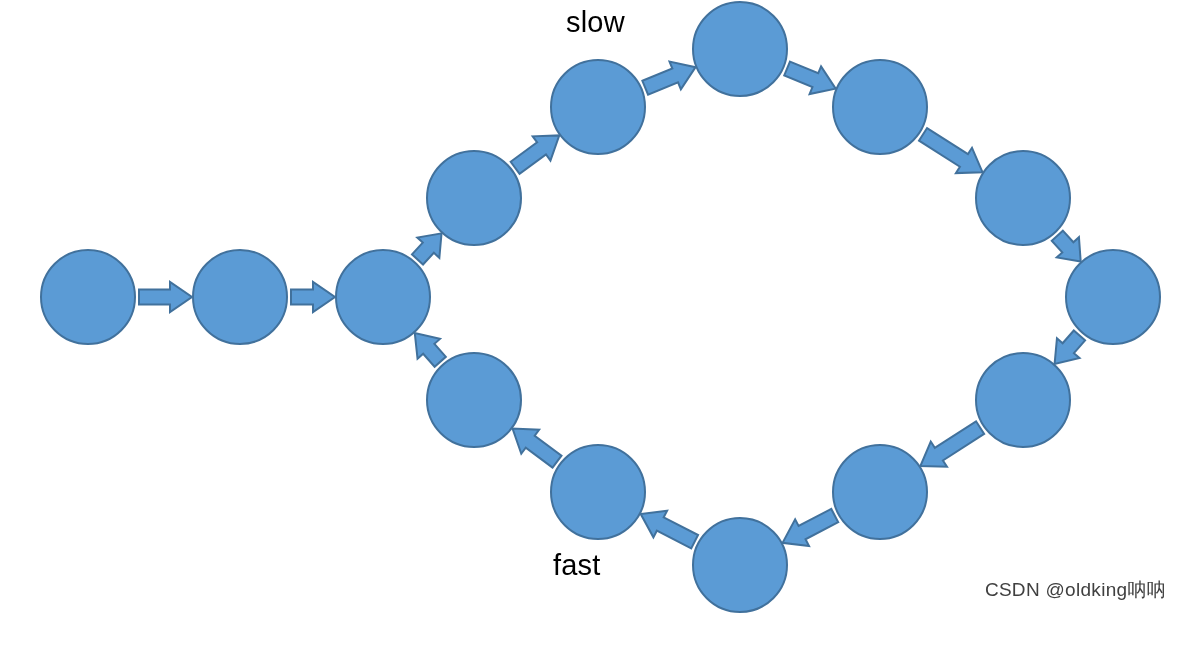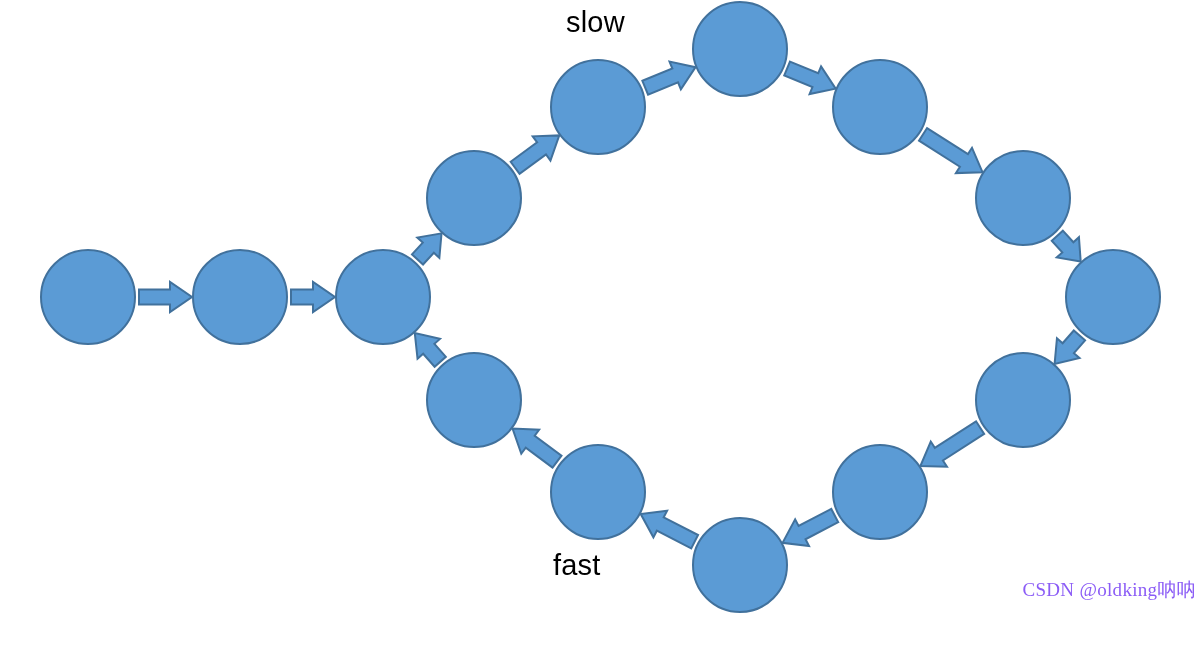--- a/index.html
+++ b/index.html
@@ -40,24 +40,24 @@
   #label-slow {
     left: 566px;
     top: 5px;
   }
   #label-fast {
     left: 553px;
     top: 548px;
   }
   #watermark {
     position: absolute;
-    right: 0;
+    right: 30px;
     bottom: 10px;
-    color: #8b5cf6;
-    font-family: Liberation Serif, serif;
+    color: #404040;
+    font-family: Liberation Sans, sans-serif;
     font-size: 19px;
     line-height: 24px;
     white-space: nowrap;
     letter-spacing: 0.3px;
   }
 </style>
 </head>
 <body>
 
 <div id="stage">

